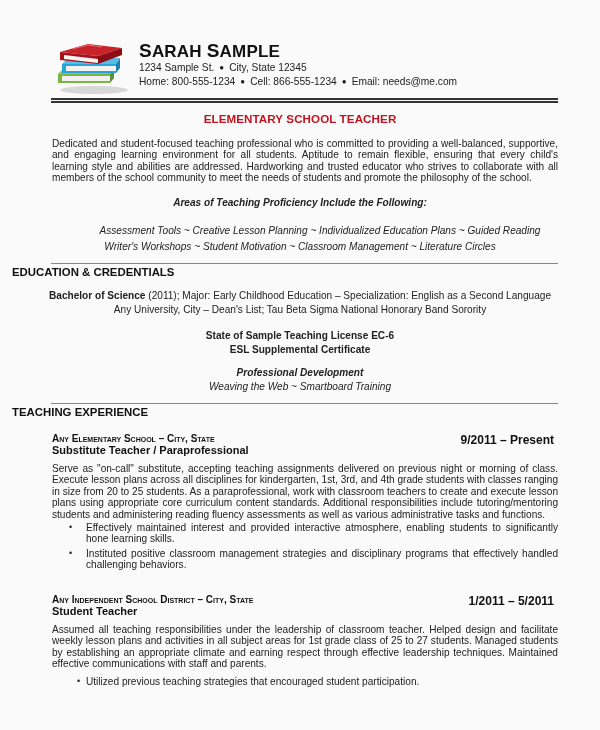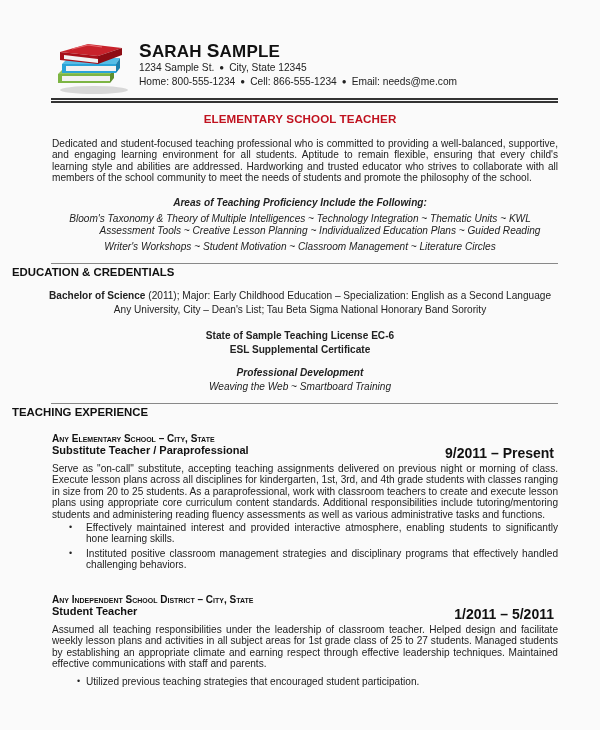--- a/index.html
+++ b/index.html
@@ -40,21 +40,21 @@
   .center { position: absolute; left: 0; width: 600px; text-align: center; font-size: 10.1px; line-height: 13.3px; color: #222; }
   .bi { font-weight: bold; font-style: italic; }
   .it { font-style: italic; }
   .b { font-weight: bold; }
 
   .section-rule { position: absolute; left: 51px; width: 507px; height: 0; border-top: 1.5px solid #888; }
   .section-title { position: absolute; left: 12px; width: 600px; text-align: left; font-size: 11.4px; font-weight: bold; color: #111; }
 
   .job-head { position: absolute; left: 52px; width: 502px; font-size: 9.6px; font-weight: bold; color: #111; }
   .job-head .org { font-variant: small-caps; font-size: 10px; }
-  .job-head .dates { position: absolute; right: 0; top: 12px; font-size: 14px; }
+  .job-head .dates { position: absolute; right: 0; top: 0; font-size: 12px; }
   .job-title { position: absolute; left: 52px; font-size: 11px; font-weight: bold; color: #111; }
 
   .bullets { position: absolute; left: 52px; width: 506px; margin: 0; padding: 0; list-style: none; }
   .bullets li { position: relative; padding-left: 34px; font-size: 10.1px; line-height: 11.4px; text-align: justify; margin-bottom: 3px; }
   .bullets li .dot { position: absolute; left: 17px; top: 0; font-size: 9px; }
   .bullets.tight li { padding-left: 34px; }
   .bullets.tight li .dot { left: 25px; }
 </style>
 </head>
 <body>
@@ -95,21 +95,20 @@
     </div>
   </div>
 
   <div class="double-rule"></div>
 
   <div class="title">ELEMENTARY SCHOOL TEACHER</div>
 
   <div class="para summary">Dedicated and student-focused teaching professional who is committed to providing a well-balanced, supportive, and engaging learning environment for all students. Aptitude to remain flexible, ensuring that every child's learning style and abilities are addressed. Hardworking and trusted educator who strives to collaborate with all members of the school community to meet the needs of students and promote the philosophy of the school.</div>
 
   <div class="center bi" style="top:196px;">Areas of Teaching Proficiency Include the Following:</div>
-  <div class="center it" style="top:212px;">Bloom's Taxonomy &amp; Theory of Multiple Intelligences  ~  Technology Integration  ~  Thematic Units  ~  KWL</div>
   <div class="center it" style="top:224px;padding-left:20px;">Assessment Tools  ~  Creative Lesson Planning  ~  Individualized Education Plans  ~  Guided Reading</div>
   <div class="center it" style="top:240px;">Writer's Workshops  ~   Student Motivation  ~  Classroom Management  ~  Literature Circles</div>
 
   <div class="section-rule" style="top:263px;"></div>
   <div class="section-title" style="top:266px;">EDUCATION &amp; CREDENTIALS</div>
   <div class="center" style="top:289px;">
     <span class="b">Bachelor of Science</span><span> (2011); Major: Early Childhood Education – Specialization: English as a Second Language</span>
   </div>
   <div class="center" style="top:303px;">Any University, City – Dean's List; Tau Beta Sigma National Honorary Band Sorority</div>
   <div class="center b" style="top:329px;">State of Sample Teaching License EC-6</div>

